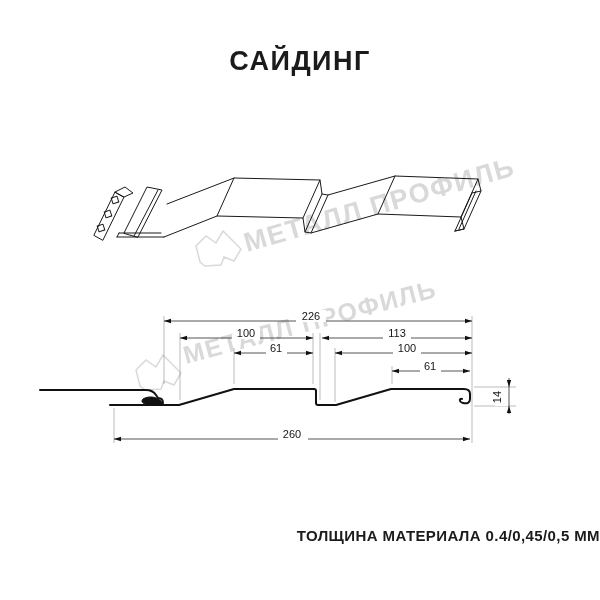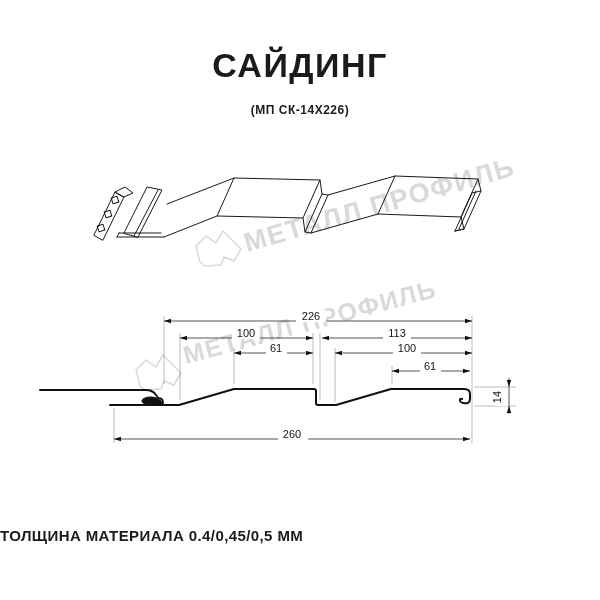--- a/index.html
+++ b/index.html
@@ -1,42 +1,41 @@
 <!DOCTYPE html>
 <html><head>
 <meta charset="utf-8">
 <style>
   html,body{margin:0;padding:0;background:#ffffff;}
   .sheet{
     position:relative;width:600px;height:600px;background:#ffffff;overflow:hidden;
     font-family:"Liberation Sans",sans-serif;color:#111;
   }
   .hdr{position:absolute;left:0;right:0;text-align:center;}
-  .title{top:46px;font-size:34px;font-weight:800;letter-spacing:1.5px;color:#1b1b1b;}
+  .title{top:46px;font-size:27px;font-weight:800;letter-spacing:1.5px;color:#1b1b1b;}
   .subtitle{top:84px;font-size:15px;font-weight:700;letter-spacing:1px;color:#1b1b1b;}
   .code{top:103px;font-size:12px;font-weight:700;letter-spacing:.5px;color:#1b1b1b;}
-  .footer{position:absolute;left:0;right:0;top:527px;text-align:left;
+  .footer{position:absolute;left:0;right:0;top:527px;text-align:right;
     font-size:15px;font-weight:600;letter-spacing:.4px;color:#1b1b1b;}
   svg{position:absolute;left:0;top:0;}
   .wm-text{font-weight:700;fill:#d9d9d9;letter-spacing:1.5px;}
   .dim-text{font-size:11px;fill:#151515;}
   .outline{stroke:#1a1a1a;stroke-width:1;fill:none;stroke-linejoin:round;stroke-linecap:round;}
   .profile{stroke:#111;stroke-width:2;fill:none;stroke-linejoin:round;stroke-linecap:round;}
   .ext{stroke:#8d8d8d;stroke-width:.6;fill:none;}
   .dim{stroke:#2a2a2a;stroke-width:.8;fill:none;}
   .arr{fill:#111;stroke:none;}
   .lbl-bg{fill:#fff;stroke:none;}
 </style>
 </head>
 <body>
 
 <div class="sheet">
 
   <div class="hdr title">САЙДИНГ</div>
-  <div class="hdr code">(МП СК-14Х226)</div>
 
   <svg width="600" height="600" viewBox="0 0 600 600">
 
     <defs>
       <path id="wm-logo" d="M200,262 L196,246 L206,236 L216,243 L223,231 L241,249 L234,261 L224,257 L221,265 L205,266 Z"></path>
     </defs>
     <g>
       <use href="#wm-logo" fill="none" stroke="#d9d9d9" stroke-width="1.5"></use>
       <text class="wm-text" x="247" y="252" font-size="27" transform="rotate(-16 247 252)">МЕТАЛЛ ПРОФИЛЬ</text>
     </g>

